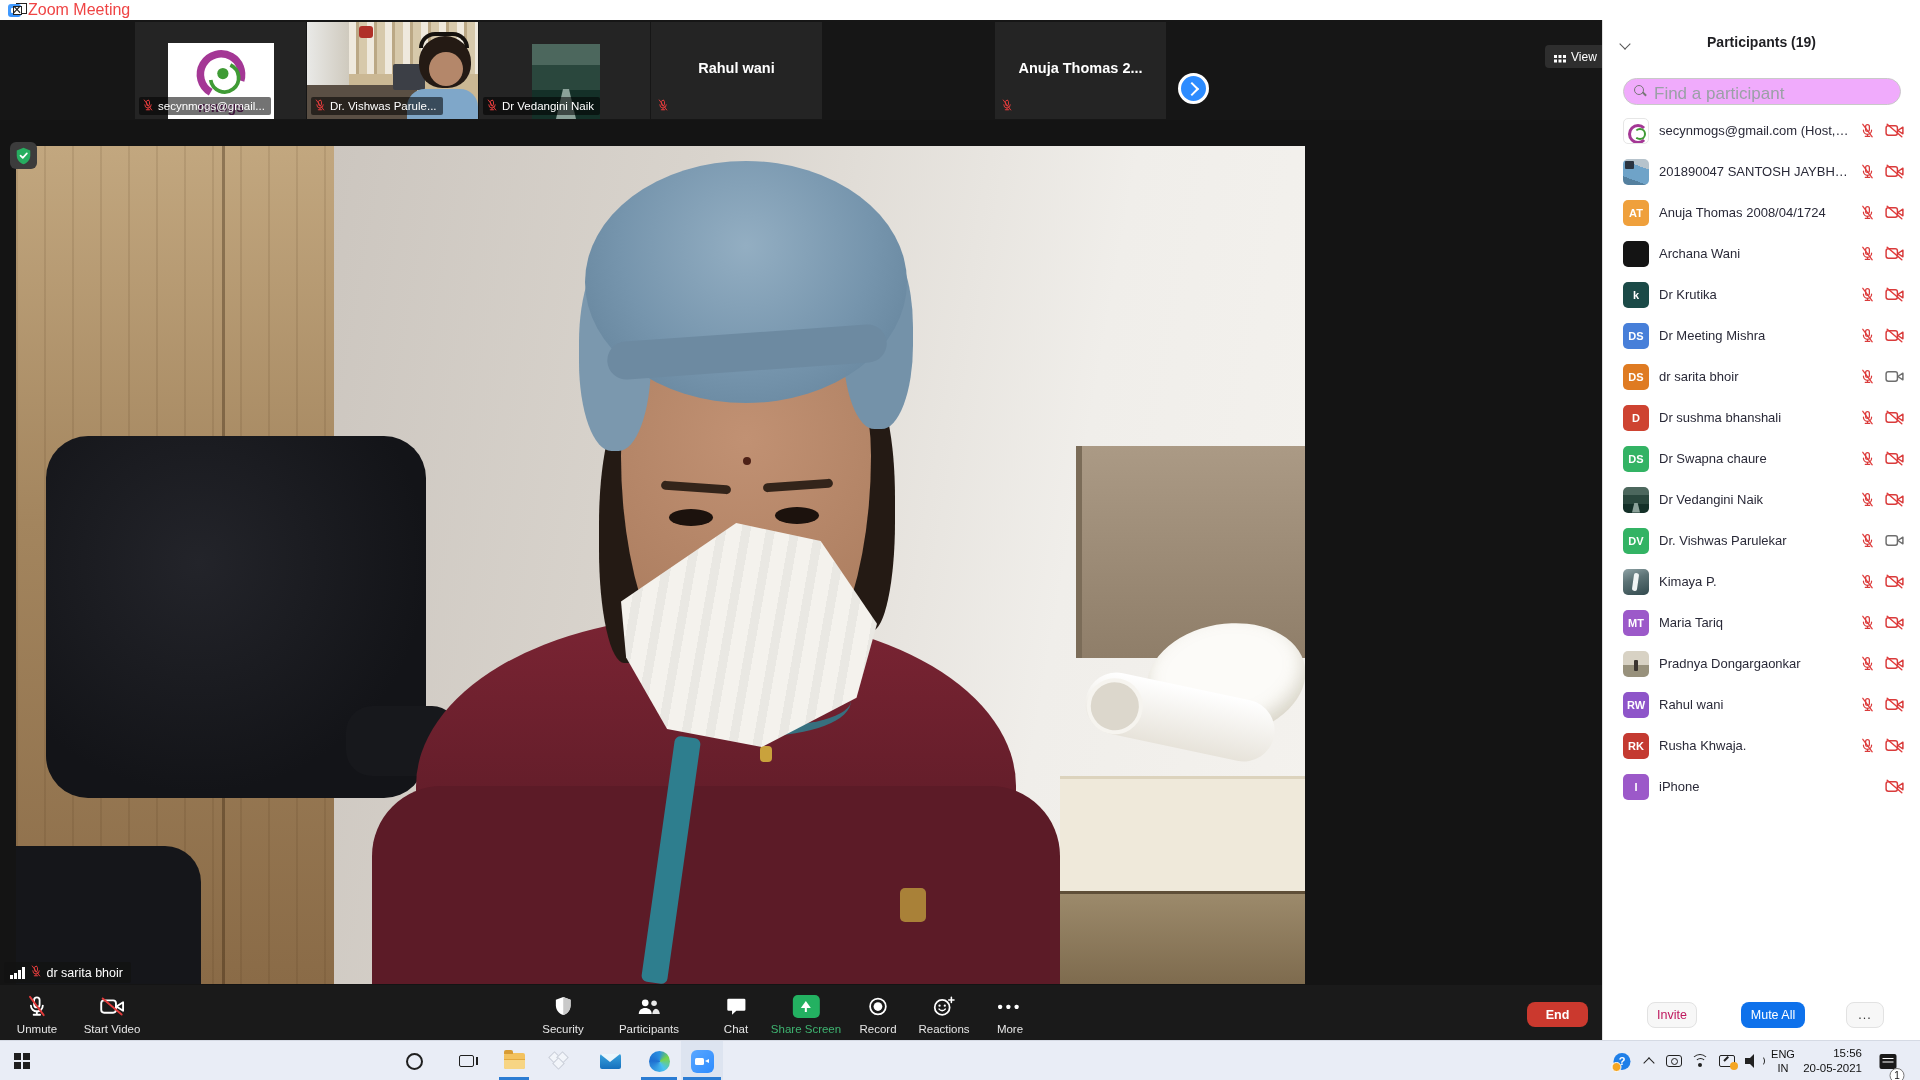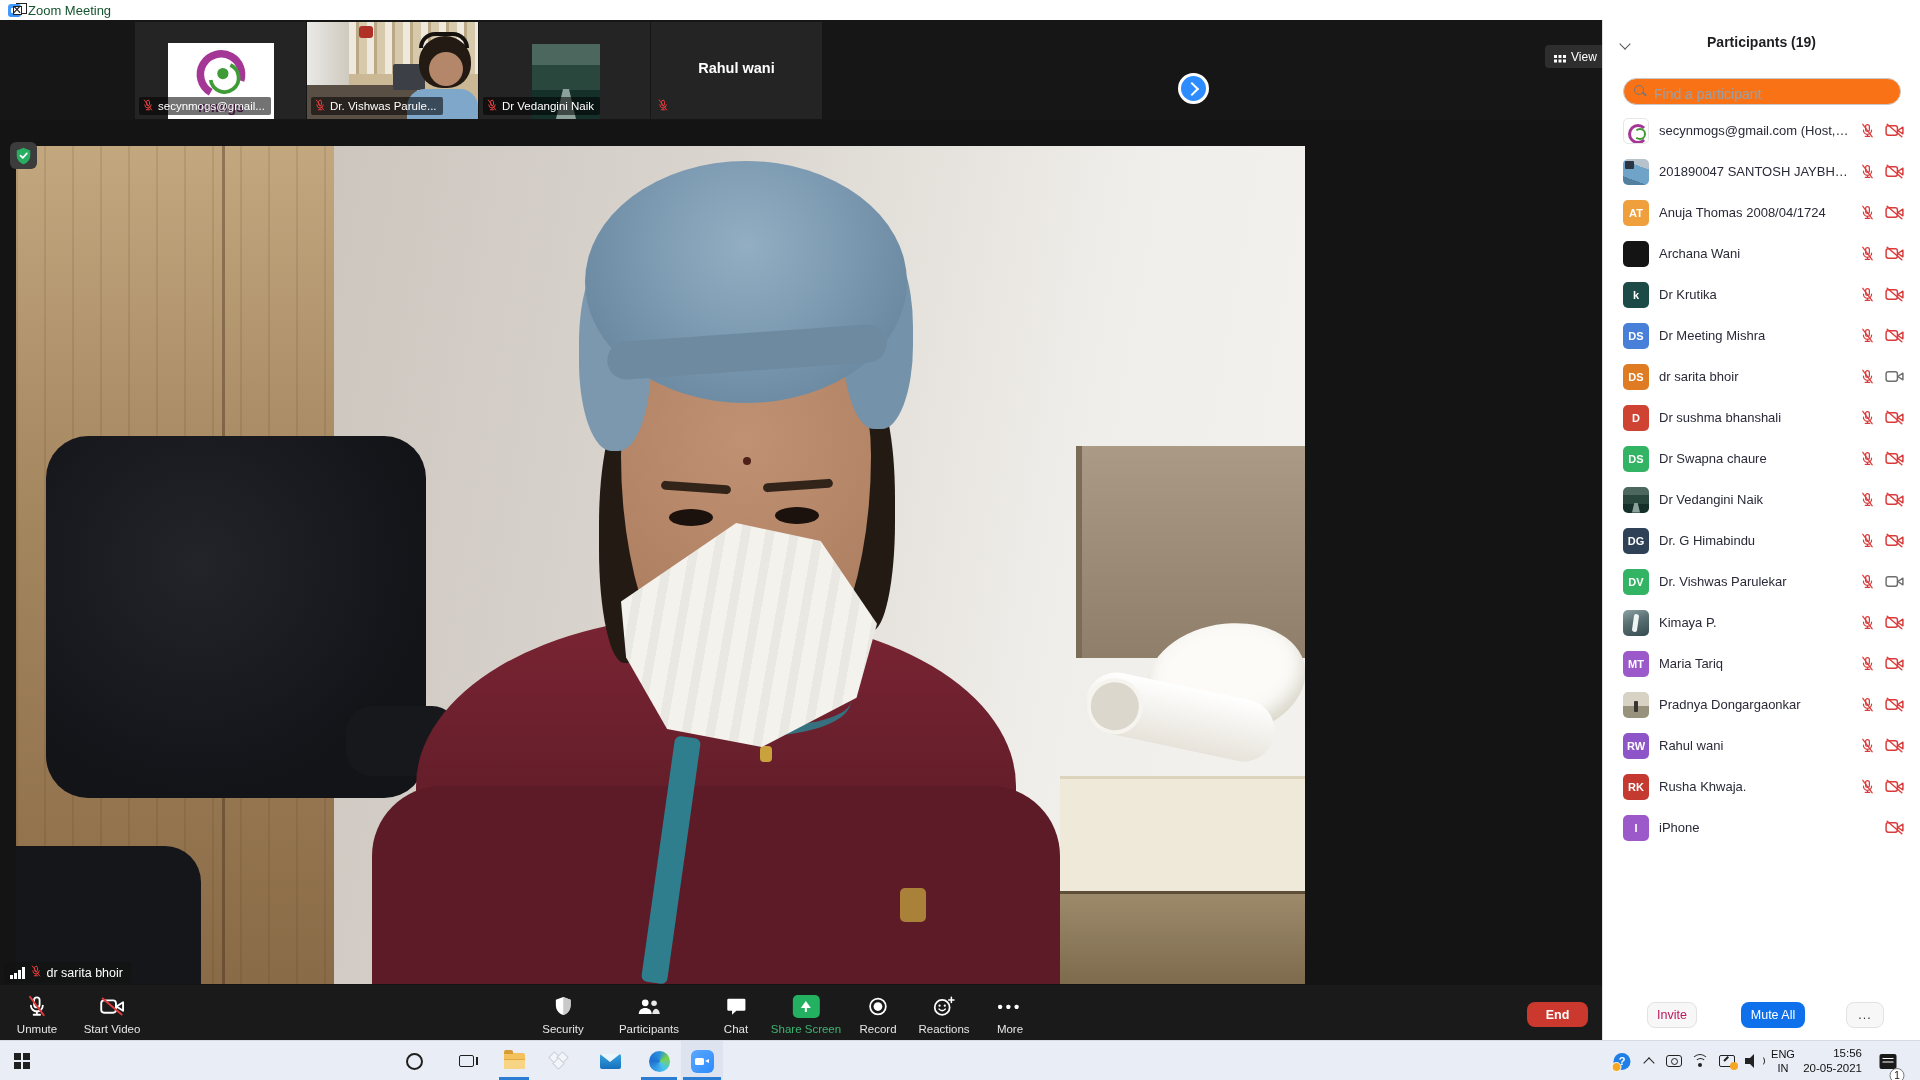--- a/index.html
+++ b/index.html
@@ -7,21 +7,21 @@
     font-family:"Liberation Sans","DejaVu Sans",sans-serif;}
   .screen{position:relative;width:1920px;height:1080px;background:#101010}
 
   
   .titlebar{position:absolute;left:0;top:0;width:1920px;height:20px;background:#fff;
     display:flex;align-items:center;z-index:40}
   .zmicon{width:13px;height:13px;border-radius:3px;margin-left:8px;
     background:linear-gradient(135deg,#4aa0ff,#2d8cff);position:relative}
   .zmicon::before{content:"";position:absolute;left:2.5px;top:4px;width:5.5px;height:5px;background:#fff;border-radius:1px}
   .zmicon::after{content:"";position:absolute;left:8.5px;top:4.5px;border-top:2px solid transparent;border-bottom:2px solid transparent;border-right:3px solid #fff}
-  .titletext{font-size:13px;color:#14532d;margin-left:7px}
+  .titletext{font-size:16px;color:#ef4444;margin-left:7px}
   .winbtn{position:absolute;top:0;height:20px;width:34px;display:flex;align-items:center;justify-content:center;color:#222;font-size:14px;line-height:20px}
   .wb-min{left:1784}.wb-max{left:1831}.wb-close{left:1879;font-size:16px}
   .restore-glyph{position:relative;width:9px;height:9px;border:1.2px solid #222;background:#fff}
   .restore-glyph::before{content:"";position:absolute;left:2px;top:-4px;width:9px;height:9px;border:1.2px solid #222;z-index:-1}
 
   
   .meeting-bg{position:absolute;left:0;top:20px;width:1602px;height:1020px;background:#141414}
 
   
   .filmstrip{position:absolute;left:0;top:20px;width:1602px;height:100px;background:#161616}
@@ -143,21 +143,21 @@
   .mic-svg .s,.cam-svg .s{fill:none;stroke:#e23b3b;stroke-width:2;stroke-linecap:round}
   .cam-svg.on .s{display:none}
   .redic{color:#d93b3b}
   .whiteic{color:#fff}
 
   
   .panel{position:absolute;left:1602px;top:20px;width:318px;height:1020px;background:#fff;border-left:1px solid #e0e0e0;z-index:20}
   .ptitle{position:absolute;left:0;top:14px;width:100%;text-align:center;font-size:14px;font-weight:bold;color:#1f1f23}
   .pchev{position:absolute;left:18px;top:20px;width:8px;height:8px;border-left:1.6px solid #555;border-bottom:1.6px solid #555;transform:rotate(-45deg)}
   .searchwrap{position:absolute;left:20px;top:58px;width:278px;height:27px}
-  .searchwrap input{width:100%;height:100%;border:1px solid #c9c9c9;border-radius:14px;padding:4px 10px 0 30px;font-size:14px;color:#333;outline:none;background:#f97316;font-family:inherit}
+  .searchwrap input{width:100%;height:100%;border:1px solid #c9c9c9;border-radius:14px;padding:4px 10px 0 30px;font-size:17px;color:#333;outline:none;background:#f0abfc;font-family:inherit}
   .searchwrap input::placeholder{color:#9aa0a6}
   .mag{position:absolute;left:11px;top:7px;width:13px;height:13px}
   .mag::before{content:"";position:absolute;left:0;top:0;width:8px;height:8px;border:1.5px solid #777;border-radius:50%}
   .mag::after{content:"";position:absolute;left:8px;top:8px;width:5px;height:1.5px;background:#777;transform:rotate(45deg)}
   .plist{position:absolute;left:0;top:90px;width:100%}
   .prow{height:41px;display:flex;align-items:center;padding:0 16px 0 20px;gap:10px}
   .avatar{width:26px;height:26px;border-radius:5px;flex:0 0 26px;display:flex;align-items:center;justify-content:center;
     color:#fff;font-size:11px;font-weight:bold;overflow:hidden;position:relative}
   .p-name{flex:1;font-size:13px;color:#2a2a38;white-space:nowrap;overflow:hidden;text-overflow:ellipsis}
   .prow .ic{display:flex;align-items:center;color:#d93b3b}
@@ -302,20 +302,31 @@
               <rect class="b" x="9" y="2.5" width="6" height="11" rx="3"></rect>
               <path class="b" d="M5.5 11.5a6.5 6.5 0 0 0 13 0"></path>
               <path class="b" d="M12 18v3.5M8.5 21.5h7"></path>
               <path class="s" d="M4.5 2l15 20"></path>
             </svg></span>
           <span>Dr Vedangini Naik</span>
         </div>
     </div>
     <div class="tile t3">
       <div class="centername">Rahul wani</div>
+      <div class="chip chip-bare">
+          <span class="redic"><svg class="mic-svg" viewBox="0 0 24 24" width="12" height="12">
+              <rect class="b" x="9" y="2.5" width="6" height="11" rx="3"></rect>
+              <path class="b" d="M5.5 11.5a6.5 6.5 0 0 0 13 0"></path>
+              <path class="b" d="M12 18v3.5M8.5 21.5h7"></path>
+              <path class="s" d="M4.5 2l15 20"></path>
+            </svg></span>
+        </div>
+    </div>
+    <div class="tile t5">
+      <div class="centername">Anuja Thomas 2...</div>
       <div class="chip chip-bare">
           <span class="redic"><svg class="mic-svg" viewBox="0 0 24 24" width="12" height="12">
               <rect class="b" x="9" y="2.5" width="6" height="11" rx="3"></rect>
               <path class="b" d="M5.5 11.5a6.5 6.5 0 0 0 13 0"></path>
               <path class="b" d="M12 18v3.5M8.5 21.5h7"></path>
               <path class="s" d="M4.5 2l15 20"></path>
             </svg></span>
         </div>
     </div>
     <div class="nextbtn"></div>
@@ -666,39 +677,20 @@
           </span>
       <span class="ic cam">
             <svg class="cam-svg" viewBox="0 0 26 20" width="19" height="15">
               <rect class="b" x="1.5" y="3.5" width="15.5" height="13" rx="3"></rect>
               <path class="b" d="M17.5 10l7-4.5v9z"></path>
               <path class="s" d="M3 1.5l20 17"></path>
             </svg>
           </span>
     </div>
         <div class="prow">
-      <div class="avatar" style="background: rgb(47, 65, 86);">DG</div>
-      <div class="p-name">Dr. G Himabindu</div>
-      <span class="ic mic">
-            <svg class="mic-svg" viewBox="0 0 24 24" width="15" height="15">
-              <rect class="b" x="9" y="2.5" width="6" height="11" rx="3"></rect>
-              <path class="b" d="M5.5 11.5a6.5 6.5 0 0 0 13 0"></path>
-              <path class="b" d="M12 18v3.5M8.5 21.5h7"></path>
-              <path class="s" d="M4.5 2l15 20"></path>
-            </svg>
-          </span>
-      <span class="ic cam">
-            <svg class="cam-svg" viewBox="0 0 26 20" width="19" height="15">
-              <rect class="b" x="1.5" y="3.5" width="15.5" height="13" rx="3"></rect>
-              <path class="b" d="M17.5 10l7-4.5v9z"></path>
-              <path class="s" d="M3 1.5l20 17"></path>
-            </svg>
-          </span>
-    </div>
-        <div class="prow">
       <div class="avatar" style="background: rgb(51, 179, 100);">DV</div>
       <div class="p-name">Dr. Vishwas Parulekar</div>
       <span class="ic mic">
             <svg class="mic-svg" viewBox="0 0 24 24" width="15" height="15">
               <rect class="b" x="9" y="2.5" width="6" height="11" rx="3"></rect>
               <path class="b" d="M5.5 11.5a6.5 6.5 0 0 0 13 0"></path>
               <path class="b" d="M12 18v3.5M8.5 21.5h7"></path>
               <path class="s" d="M4.5 2l15 20"></path>
             </svg>
           </span>

